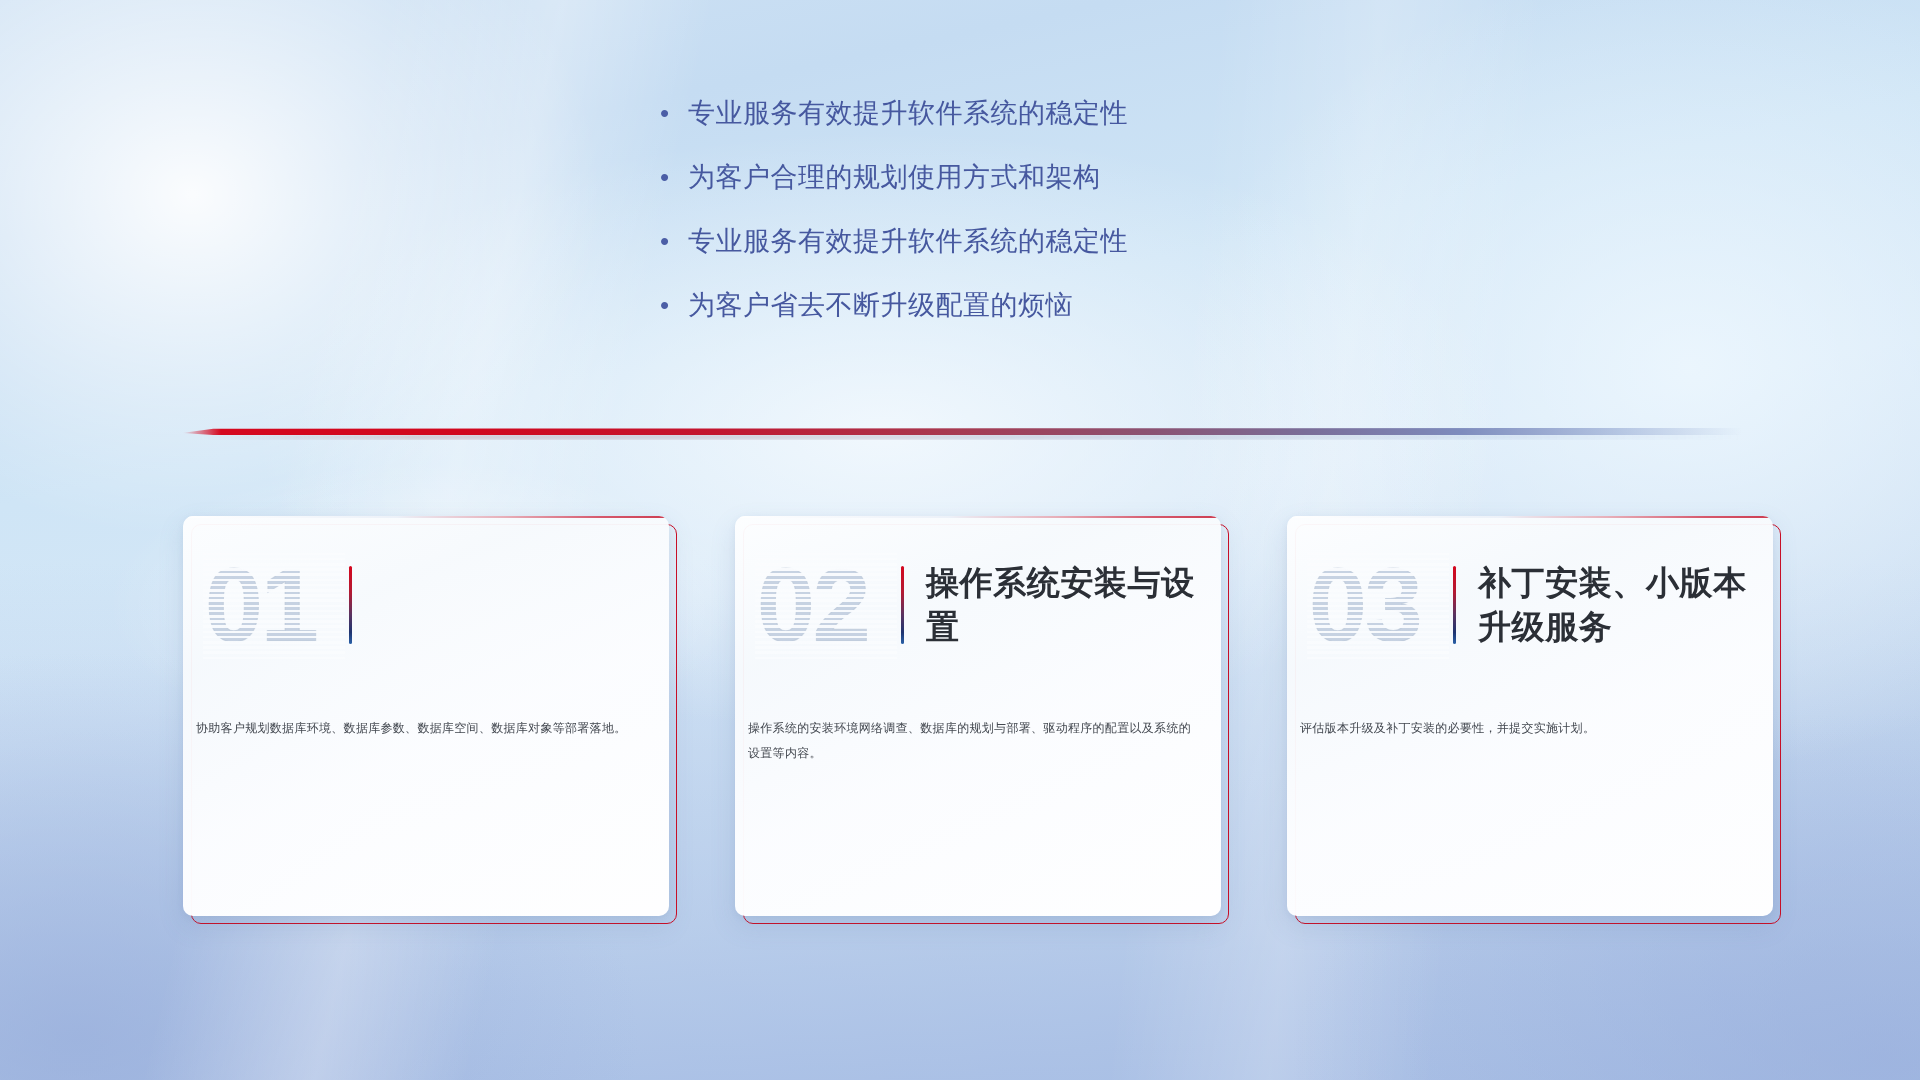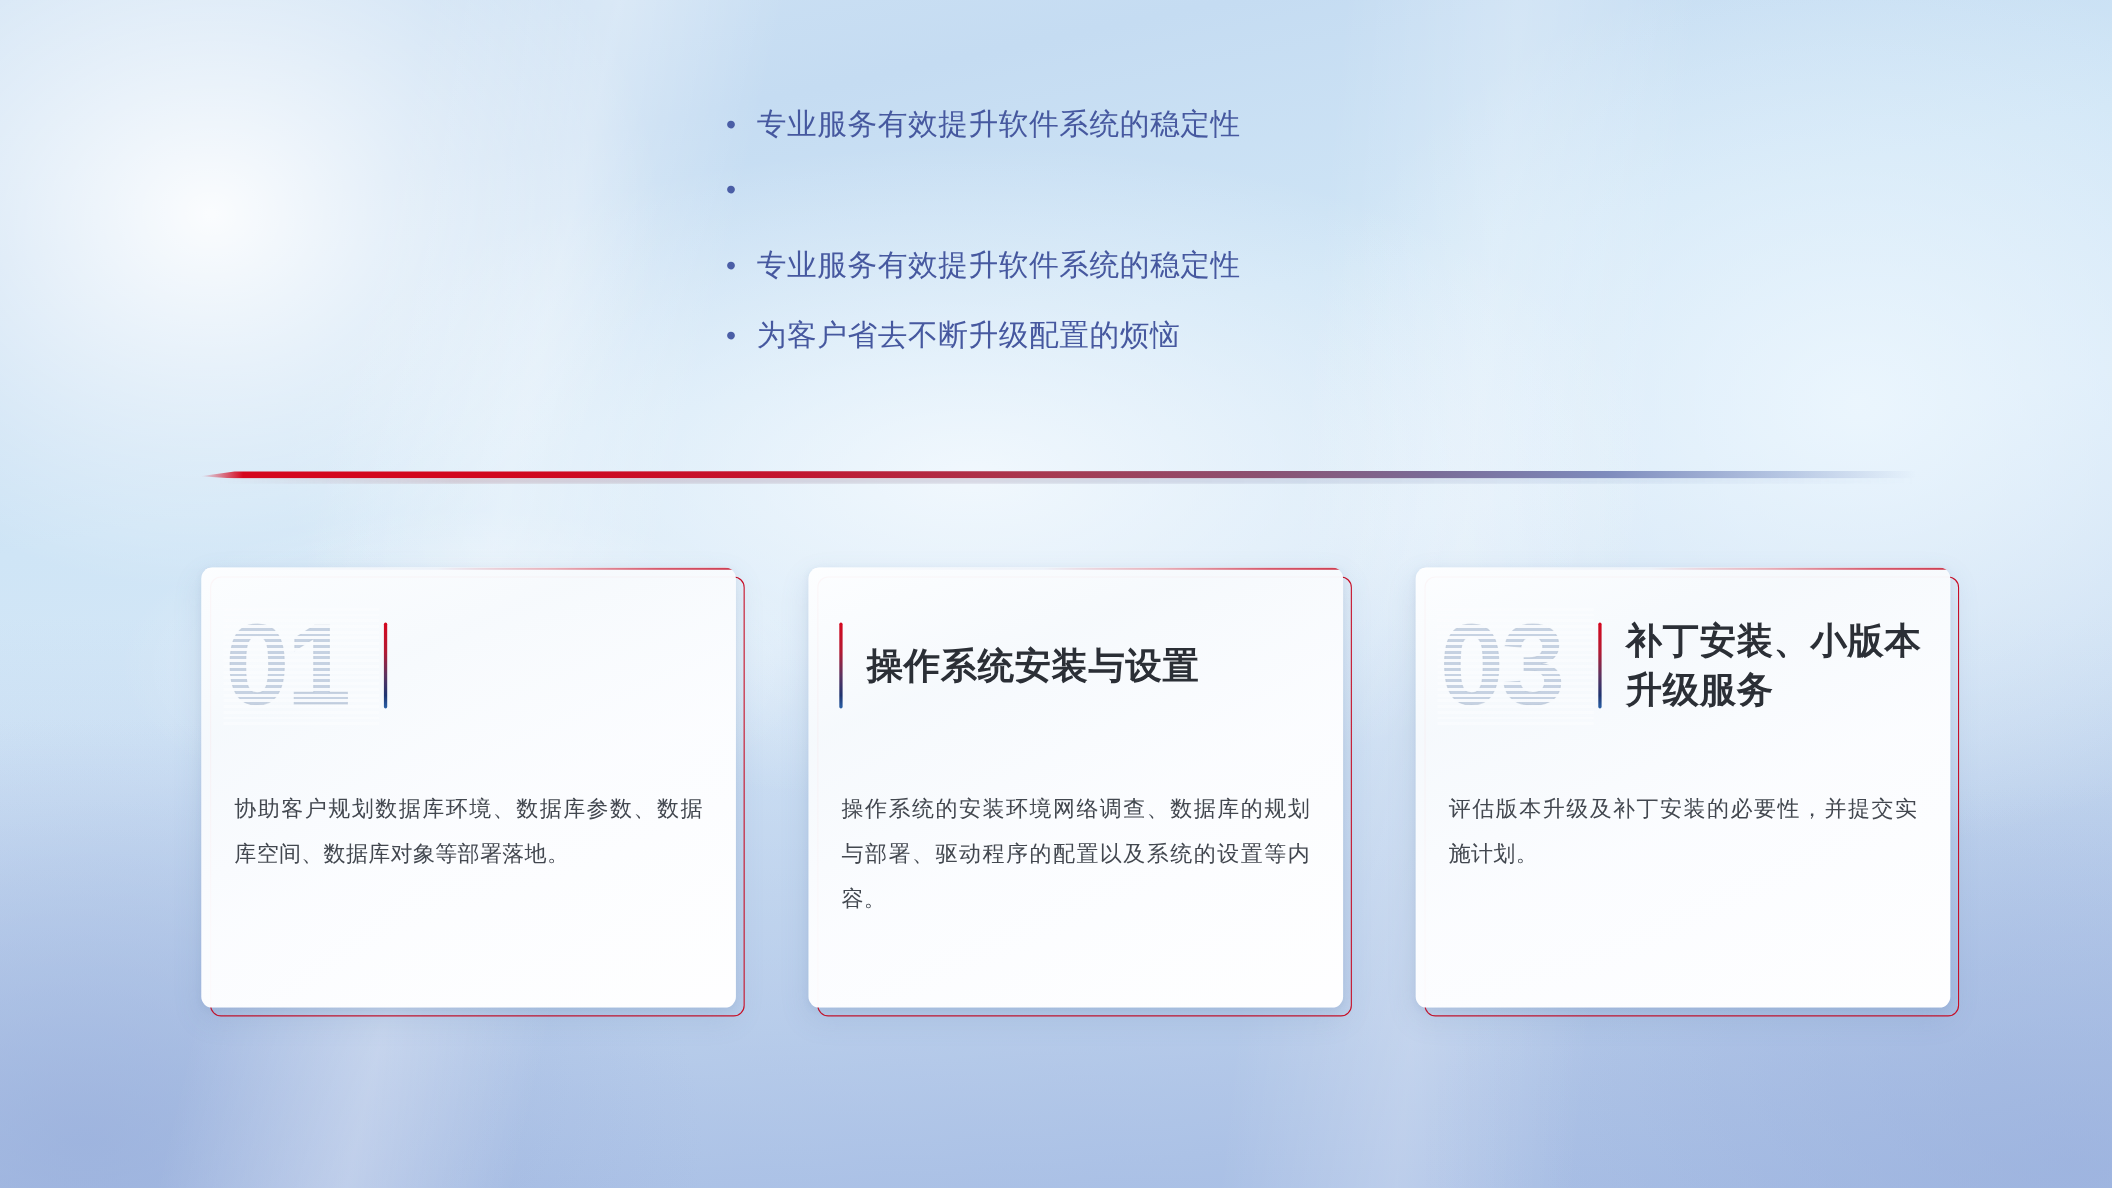--- a/index.html
+++ b/index.html
@@ -215,42 +215,43 @@
   .card-title {
     flex:1 1 auto;
     font-size:33px;
     line-height:1.33;
     font-weight:600;
     color:#2b2f36;
     letter-spacing:0.6px;
   }
 
   .card-body {
-    padding:22px 30px 0 30px;
-    font-size:20px;
+    padding:22px 30px 0 13px;
+    font-size:12px;
     line-height:2.05;
     color:#42474f;
     letter-spacing:0.3px;
     text-align:justify;
   }
 </style>
 </head>
 <body>
 
 <div id="stage">
 
   <div id="bullets">
 
     <div class="bullet-row">
       <span class="bullet-dot">•</span>
       <span class="bullet-text">专业服务有效提升软件系统的稳定性</span>
     </div>
 
     <div class="bullet-row">
       <span class="bullet-dot">•</span>
+      <span class="bullet-text">为客户合理的规划使用方式和架构</span>
     </div>
 
     <div class="bullet-row">
       <span class="bullet-dot">•</span>
       <span class="bullet-text">专业服务有效提升软件系统的稳定性</span>
     </div>
 
     <div class="bullet-row">
       <span class="bullet-dot">•</span>
       <span class="bullet-text">为客户省去不断升级配置的烦恼</span>
@@ -273,20 +274,21 @@
           <div class="card-rule"></div>
         </div>
         <div class="card-body">协助客户规划数据库环境、数据库参数、数据库空间、数据库对象等部署落地。</div>
       </div>
     </div>
 
     <div class="card-outer">
       <div class="card-frame"></div>
       <div class="card">
         <div class="card-head">
+          <div class="card-num">02</div>
           <div class="card-rule"></div>
           <div class="card-title">操作系统安装与设置</div>
         </div>
         <div class="card-body">操作系统的安装环境网络调查、数据库的规划与部署、驱动程序的配置以及系统的设置等内容。</div>
       </div>
     </div>
 
     <div class="card-outer">
       <div class="card-frame"></div>
       <div class="card">

